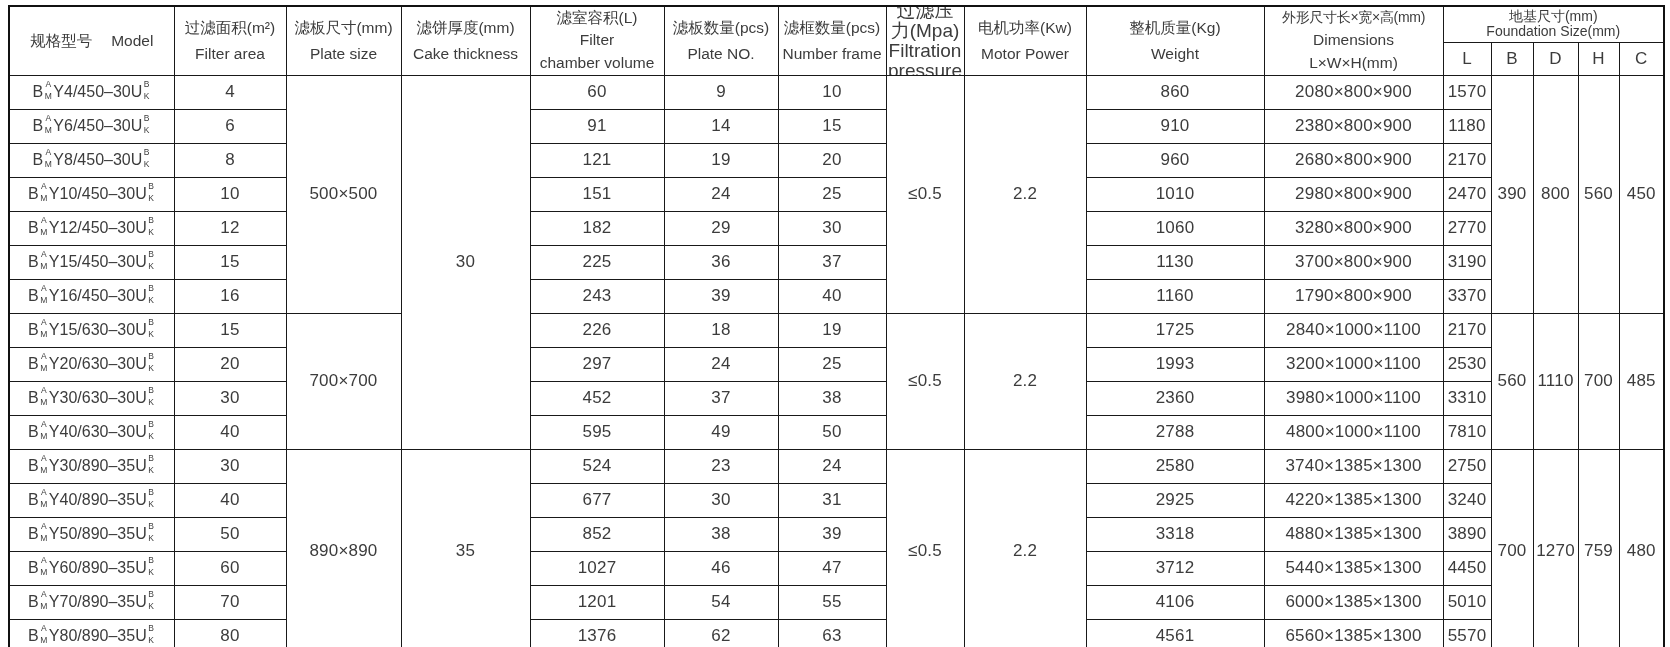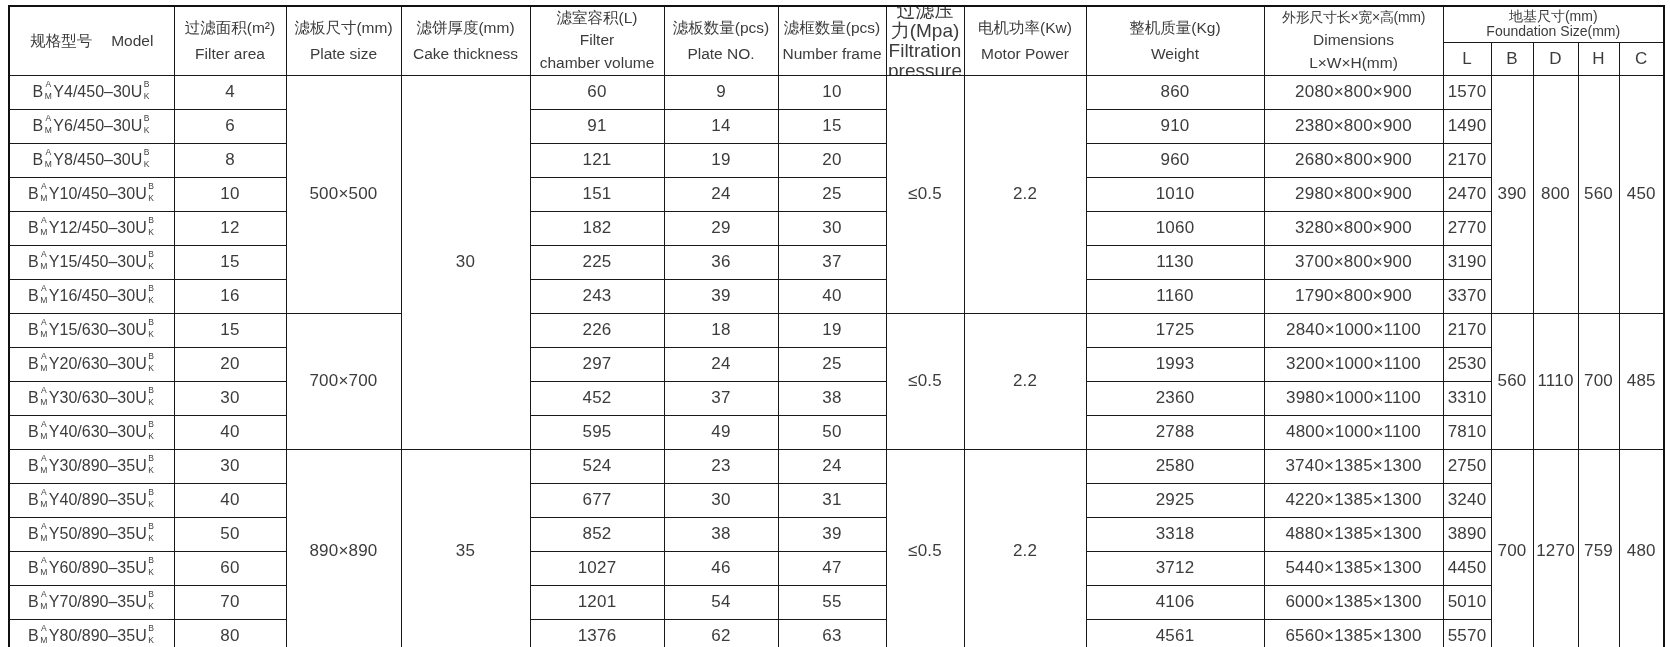--- a/index.html
+++ b/index.html
@@ -164,21 +164,21 @@
             </span><span>Y6/450–30U</span><span class="stk">
               <span>B</span>
               <span>K</span>
             </span></td>
           <td>6</td>
           <td>91</td>
           <td>14</td>
           <td>15</td>
           <td>910</td>
           <td>2380×800×900</td>
-          <td>1490</td>
+          <td>1180</td>
         </tr>
         <tr>
           <td class="model-cell"><span>B</span><span class="stk">
               <span>A</span>
               <span>M</span>
             </span><span>Y8/450–30U</span><span class="stk">
               <span>B</span>
               <span>K</span>
             </span></td>
           <td>8</td>

